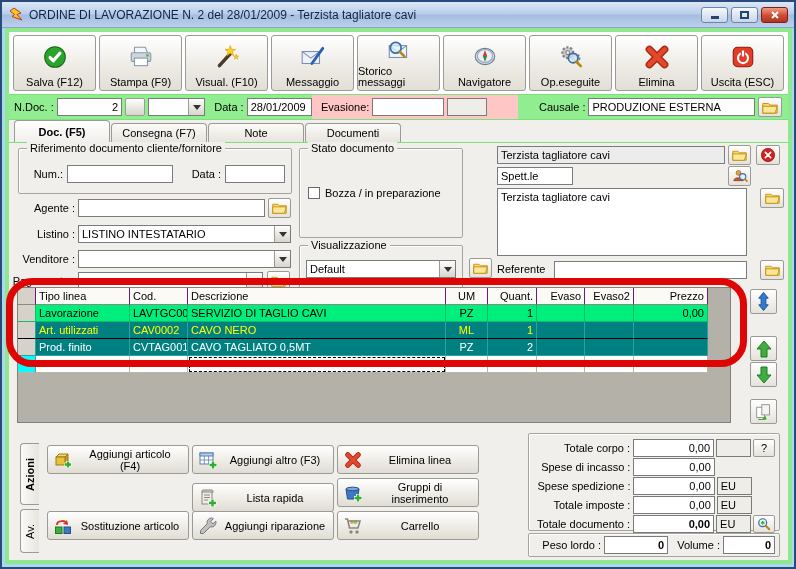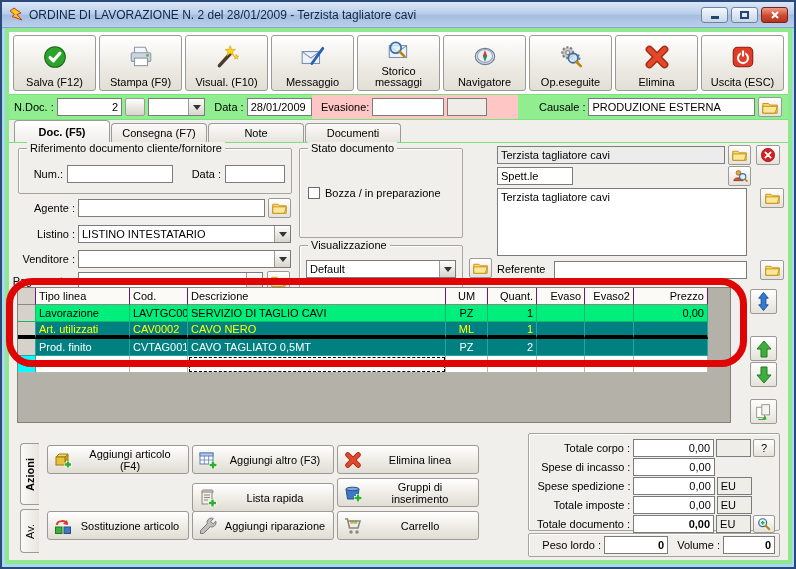--- a/index.html
+++ b/index.html
@@ -14,21 +14,21 @@
   .glyph-min { width:8px; height:3px; background:#23456f; margin-top:6px; }
   .glyph-max { width:9px; height:8px; border:2px solid #23456f; }
   
   .frame-blue { flex:1; border-left:3px solid #a9d9ec; border-right:3px solid #a9d9ec; border-bottom:3px solid #a9d9ec; display:flex; }
   .frame-green { flex:1; border:4px solid #8fe78f; display:flex; }
   .client { flex:1; background:#7ddf7d; display:flex; flex-direction:column; gap:1px; }
   
   .toolbar { height:62px; background:#fff; display:flex; align-items:center; padding:2px 4px; gap:3px; }
   .tbtn { width:83px; height:56px; background:linear-gradient(#ffffff,#eceae3 60%,#e2dfd6); border:1px solid #9c9a94; border-radius:3px; box-shadow:inset 0 1px 0 #fff; display:flex; flex-direction:column; align-items:center; justify-content:flex-end; padding-bottom:2px; }
   .tbtn .ic { flex:1; display:flex; align-items:center; justify-content:center; }
-  .tbtn .lb { line-height:11px; text-align:center; }
+  .tbtn .lb { line-height:11px; text-align:left; }
   
   .docrow { height:24px; display:flex; }
   .seg { display:flex; align-items:center; height:100%; }
   .seg.green { background:#90ee90; }
   .seg.pink { background:#ffc6c6; }
   .lab { padding:0 3px; white-space:nowrap; }
   .field { background:#fff; border:1px solid #7b7b7b; height:18px; display:flex; align-items:center; padding:0 3px; overflow:hidden; white-space:nowrap; }
   .field.ro { background:#ececec; }
   .field.dis { background:#efede8; }
   .num { justify-content:flex-end; }
@@ -49,21 +49,21 @@
   .legend { position:absolute; top:-7px; left:8px; background:#f1efec; padding:0 3px; white-space:nowrap; }
   .rlab { text-align:right; justify-content:flex-end; display:flex; align-items:center; }
   .checkbox { width:12px; height:12px; background:#fff; border:1px solid #6a6a6a; display:inline-block; }
   
   .grid { position:absolute; left:8px; top:144px; width:714px; height:136px; background:#b4b1a8; border:1px solid #828078; overflow:hidden; }
   .grow { display:grid; grid-template-columns:18px 94px 58px 258px 42px 49px 48px 49px 74px; height:17px; }
   .gcell { border-right:1px solid #b9b6ae; border-bottom:1px solid #b9b6ae; padding:0 3px; display:flex; align-items:center; overflow:hidden; white-space:nowrap; background:#fff; }
   .ghead .gcell { background:#fbfaf7; border-right:1px solid #701a75; border-bottom:1px solid #8b8880; }
   .gsel { background:#d6d2c9 !important; border-right:1px solid #8b8880; }
   .row-green .gcell { background:#00ef7c; color:#000; border-right:1px solid #16b968; border-bottom:1px solid #16b968; }
-  .row-tealy .gcell { background:#008080; color:#ffff00; border-right:1px solid #2da0a0; border-bottom:4px solid #000000;text-align:center; }
+  .row-tealy .gcell { background:#008080; color:#ffff00; border-right:1px solid #2da0a0; border-bottom:1px solid #000000;text-align:center; }
   .row-tealw .gcell { background:#008080; color:#fff; border-right:1px solid #2da0a0; border-bottom:1px solid #2da0a0; }
   .row-green .gsel, .row-tealy .gsel, .row-tealw .gsel { background:#d6d2c9 !important; }
   .cR { justify-content:flex-end; } .cC { justify-content:center; }
   .sel-cyan { background:#00ffff !important; }
   .dashed { outline:1px dashed #000; outline-offset:-2px; }
   
   .annotation { position:absolute; left:-3px; top:135px; width:741px; height:89px; border:7px solid #e00505; border-radius:26px; pointer-events:none; z-index:50; }
   
   .sidebtn { position:absolute; left:741px; width:27px; height:25px; }
   

